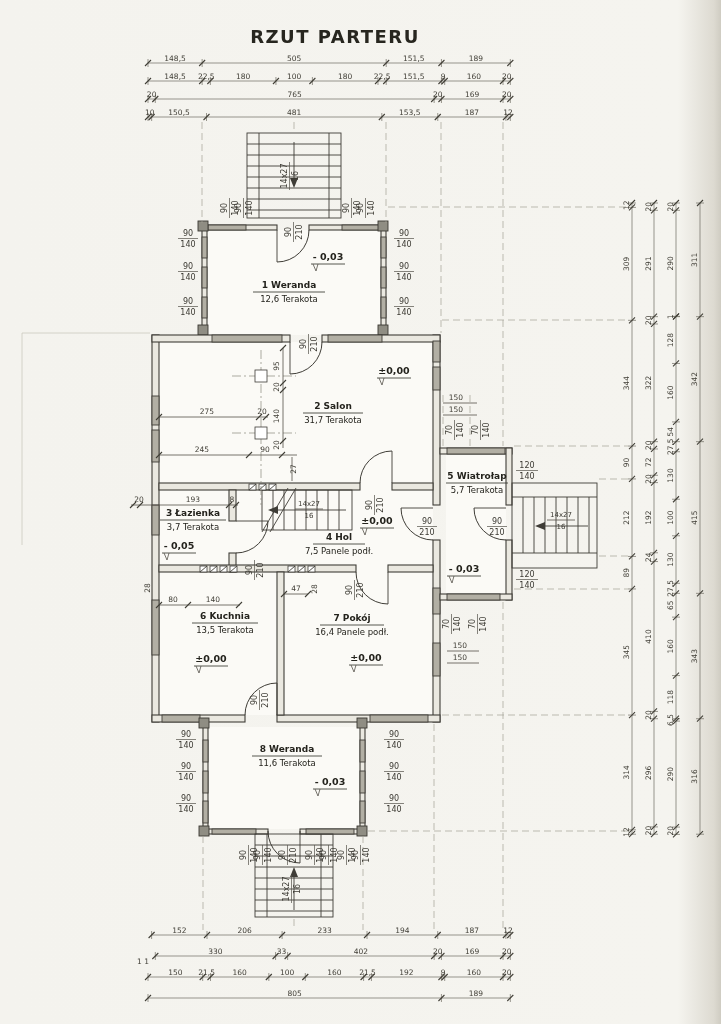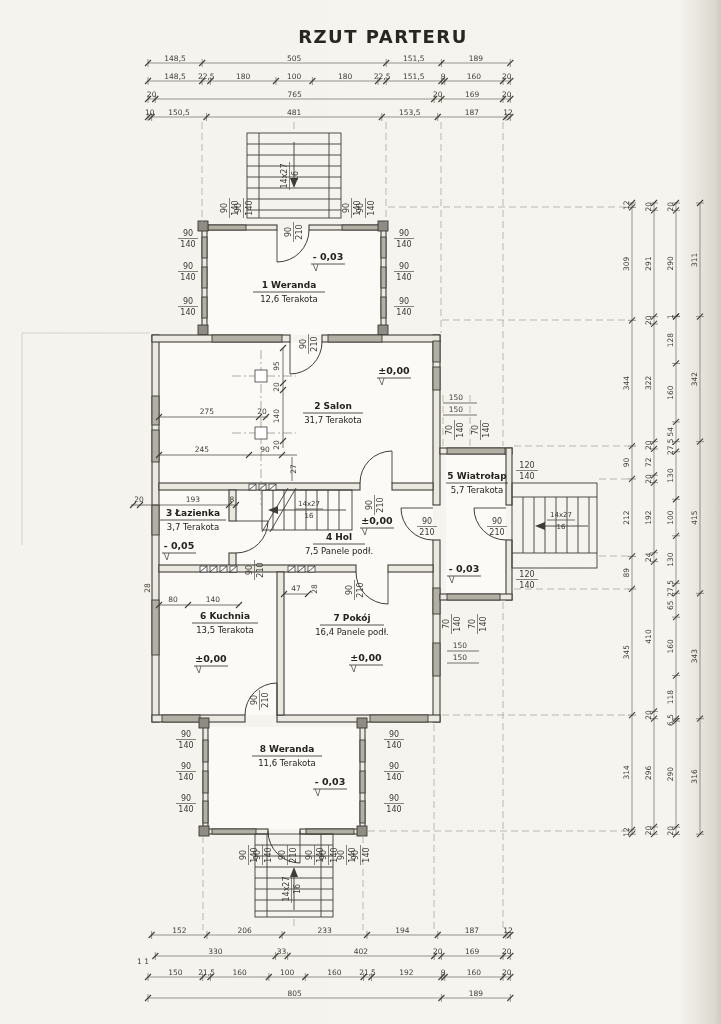--- a/index.html
+++ b/index.html
@@ -3,21 +3,21 @@
 <meta charset="utf-8">
 <style>
   html,body{margin:0;padding:0;}
   #sheet{
     position:relative;width:721px;height:1024px;overflow:hidden;
     background:linear-gradient(90deg,#f4f3ee 0%,#f5f4ef 94%,#ddDAd1 99%,#cfccc2 100%);
     font-family:"DejaVu Sans",sans-serif;
   }
   #title{
     position:absolute;left:0;top:26px;width:670px;text-align:center;
-    font-size:18px;font-weight:bold;letter-spacing:1.5px;color:#27261f;padding-left:48px;
+    font-size:18px;font-weight:bold;letter-spacing:1.5px;color:#27261f;
   }
   svg{position:absolute;left:0;top:0;}
   .dt{font:7.5px "DejaVu Sans",sans-serif;fill:#403e36;text-anchor:middle;}
   .dl{stroke:#6e6b61;stroke-width:.7;}
   .ds{stroke:#403e36;stroke-width:1.1;}
   .wall{fill:#eae8e0;stroke:#3f3d37;stroke-width:1.1;}
   .floor{fill:#fbfaf6;stroke:none;}
   .win{fill:#b2afa4;stroke:#3f3d37;stroke-width:.9;}
   .pillar{fill:#8f8d83;stroke:#3a3832;stroke-width:.9;}
   .rm{font:bold 9px "DejaVu Sans",sans-serif;fill:#24231d;text-anchor:middle;}

